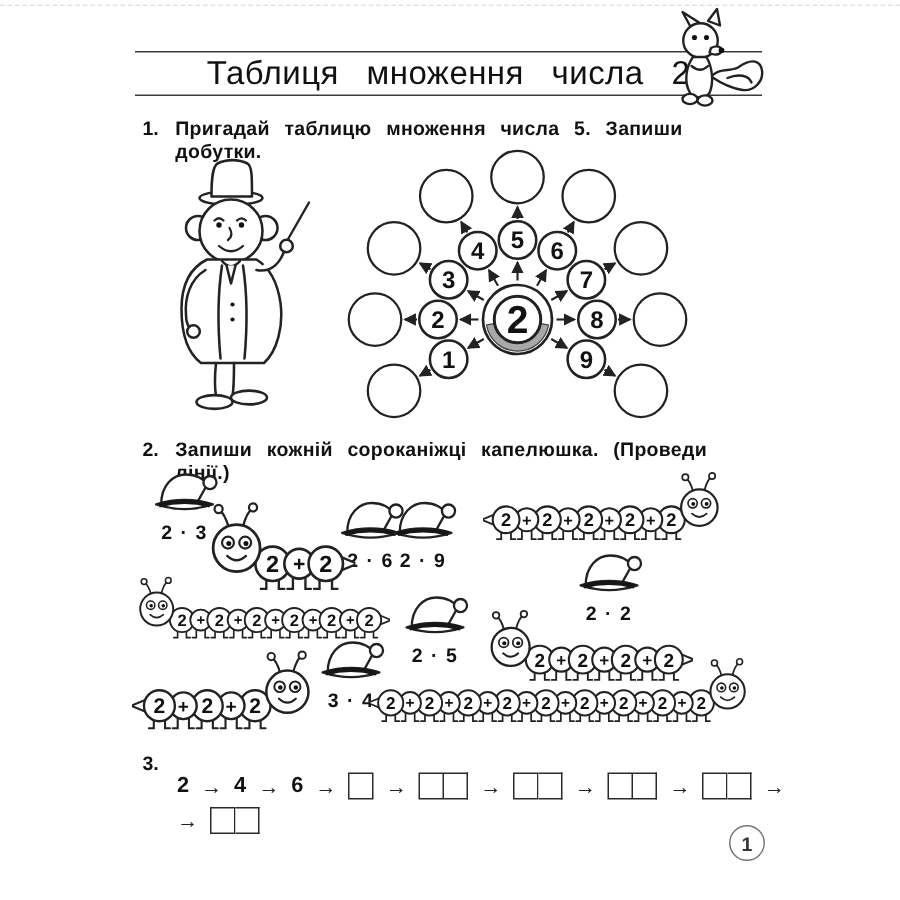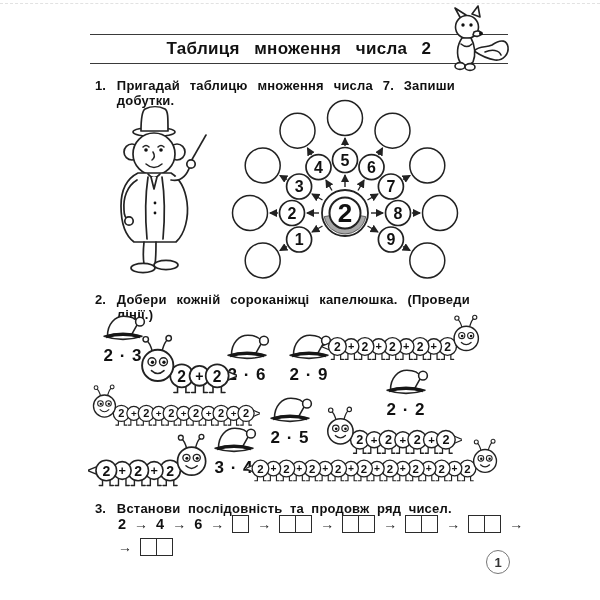--- a/index.html
+++ b/index.html
@@ -2,28 +2,28 @@
 <html><head>
 <meta charset="utf-8">
 <style>
   html,body{margin:0;padding:0;background:#fff;}
   body{width:600px;height:600px;font-family:"Liberation Sans",sans-serif;color:#111;}
   #page{position:relative;width:600px;height:600px;overflow:hidden;background:#fff;}
   #cutline{position:absolute;left:0;top:3px;width:600px;border-top:1px dashed #e2e2e2;}
   #titlebox{position:absolute;left:90px;top:34px;width:418px;height:28px;
     border-top:1.5px solid #3a3a3a;border-bottom:1.5px solid #3a3a3a;
     display:flex;align-items:center;justify-content:center;}
-  #titlebox .t{font-size:17px;font-weight:bold;word-spacing:0.55em;letter-spacing:0.3px;}
+  #titlebox .t{font-size:22px;font-weight:normal;word-spacing:0.55em;letter-spacing:0.3px;}
   .task{position:absolute;left:95px;display:flex;font-size:13px;font-weight:bold;}
   .task .num{margin-right:11px;flex:0 0 auto;}
   .task .txt{word-spacing:0.46em;letter-spacing:0.2px;}
   #task3 .txt{word-spacing:0.28em;}
   svg text{font-family:"Liberation Sans",sans-serif;}
   .hatbox{position:absolute;width:52px;text-align:center;}
-  .hatbox .lbl{font-size:17px;font-weight:bold;letter-spacing:1px;margin-top:-2px;}
+  .hatbox .lbl{font-size:13px;font-weight:bold;letter-spacing:1px;margin-top:-2px;}
   #seq1,#seq2{position:absolute;left:118px;display:flex;align-items:center;gap:8px;
     font-size:15px;font-weight:bold;}
   #seq1{top:515px;}
   #seq2{top:538px;}
   .sq-num{font-size:14.5px;}
   .sq-arr{font-size:14px;font-weight:bold;color:#222;}
   .boxes{display:flex;}
   .cell{width:15px;height:16px;border:1.6px solid #2b2b2b;background:#fff;}
   .cell + .cell{border-left:none;}
   #pagenum{position:absolute;left:486px;top:550px;width:22px;height:22px;border:1.5px solid #777;
@@ -54,21 +54,21 @@
       <ellipse cx="24" cy="61" rx="5" ry="3.4"></ellipse>
       <ellipse cx="34" cy="62" rx="5" ry="3.4"></ellipse>
     </g>
     <circle cx="27" cy="20" r="1.7" fill="#111"></circle>
     <circle cx="35" cy="20" r="1.7" fill="#111"></circle>
     <circle cx="45" cy="28.5" r="1.9" fill="#111"></circle>
   </svg>
 
   <div id="task1" class="task" style="top:78px;width:415px;">
     <span class="num">1.</span>
-    <span class="txt">Пригадай таблицю множення числа 7. Запиши добутки.</span>
+    <span class="txt">Пригадай таблицю множення числа 5. Запиши добутки.</span>
   </div>
 
   <svg style="position:absolute;left:96px;top:105px;" width="124" height="178" viewBox="0 0 124 178">
     <g fill="#fff" stroke="#232323" stroke-width="1.7" stroke-linejoin="round" stroke-linecap="round">
       <path d="M110,30 L94,58" stroke-width="1.6"></path>
       <ellipse cx="58" cy="27" rx="21" ry="4.6"></ellipse>
       <path d="M45,26 C45,12 46,6 49,4 C55,1 63,1 69,4 C72,6 72,12 72,26 Z"></path>
       <circle cx="36" cy="47" r="8"></circle>
       <circle cx="81" cy="47" r="8"></circle>
       <circle cx="58" cy="49" r="21"></circle>
@@ -150,21 +150,21 @@
       <text x="162.9" y="149.0" text-anchor="middle" font-size="16" font-weight="bold" fill="#111">9</text>
       <circle cx="199.3" cy="164.5" r="17.5" fill="#fff" stroke="#222222" stroke-width="1.5"></circle>
       <circle cx="117" cy="117" r="23" fill="#fff" stroke="#222222" stroke-width="1.8"></circle>
       <path d="M96.3,120.6 A21,21 0 0 0 137.7,120.6 L132.3,119.7 A15.5,15.5 0 0 1 101.7,119.7 Z" fill="#a8a8a8" stroke="#444" stroke-width="0.8"></path>
       <circle cx="117" cy="117" r="15.5" fill="#fff" stroke="#222222" stroke-width="2"></circle>
       <text x="117" y="126" text-anchor="middle" font-size="26" font-weight="bold" fill="#111">2</text>
     </svg>
 
   <div id="task2" class="task" style="top:292px;width:415px;">
     <span class="num">2.</span>
-    <span class="txt">Добери кожній сороканіжці капелюшка. (Проведи лінії.)</span>
+    <span class="txt">Запиши кожній сороканіжці капелюшка. (Проведи лінії.)</span>
   </div>
 
   <div id="matcharea">
       <div class="hatbox" style="left:97px;top:311px;">
       <svg width="52" height="33" viewBox="0 0 52 34">
         <g fill="#fff" stroke="#222" stroke-width="1.6" stroke-linejoin="round">
           <path d="M10,26 C10,13 18,5.5 27,5.5 C34,5.5 39.5,8.5 41.5,12.5 L34,26 Z"></path>
           <circle cx="43.5" cy="11" r="4.5"></circle>
           <path d="M6.5,26 Q26,20 45.5,26 Q26,32.5 6.5,26 Z"></path>
         </g>
@@ -176,21 +176,21 @@
       <svg width="52" height="33" viewBox="0 0 52 34">
         <g fill="#fff" stroke="#222" stroke-width="1.6" stroke-linejoin="round">
           <path d="M10,26 C10,13 18,5.5 27,5.5 C34,5.5 39.5,8.5 41.5,12.5 L34,26 Z"></path>
           <circle cx="43.5" cy="11" r="4.5"></circle>
           <path d="M6.5,26 Q26,20 45.5,26 Q26,32.5 6.5,26 Z"></path>
         </g>
         <path d="M8.5,26.6 Q26,21.8 43.5,26.6" stroke="#161616" stroke-width="3.2" fill="none"></path>
       </svg>
       <div class="lbl">2 · 6</div>
     </div>
-      <div class="hatbox" style="left:283px;top:330px;">
+      <div class="hatbox" style="left:256px;top:330px;">
       <svg width="52" height="33" viewBox="0 0 52 34">
         <g fill="#fff" stroke="#222" stroke-width="1.6" stroke-linejoin="round">
           <path d="M10,26 C10,13 18,5.5 27,5.5 C34,5.5 39.5,8.5 41.5,12.5 L34,26 Z"></path>
           <circle cx="43.5" cy="11" r="4.5"></circle>
           <path d="M6.5,26 Q26,20 45.5,26 Q26,32.5 6.5,26 Z"></path>
         </g>
         <path d="M8.5,26.6 Q26,21.8 43.5,26.6" stroke="#161616" stroke-width="3.2" fill="none"></path>
       </svg>
       <div class="lbl">2 · 9</div>
     </div>
@@ -458,21 +458,20 @@
         <circle cx="308.5" cy="26.5" r="3.8" fill="#fff" stroke="#222" stroke-width="1.4"></circle>
         <circle cx="319.5" cy="26.5" r="3.8" fill="#fff" stroke="#222" stroke-width="1.4"></circle>
         <circle cx="309" cy="27" r="1.6" fill="#111"></circle>
         <circle cx="320" cy="27" r="1.6" fill="#111"></circle>
         <path d="M308,35 Q314,40.5 320,35" stroke="#222" stroke-width="1.5" fill="none" stroke-linecap="round"></path>
       </svg>
     </div>
 
   <div id="task3" class="task" style="top:501px;width:415px;">
     <span class="num">3.</span>
-    <span class="txt">Встанови послідовність та продовж ряд чисел.</span>
   </div>
 
   <div id="seq1">
       <span class="sq-num">2</span>
       <span class="sq-arr">→</span>
       <span class="sq-num">4</span>
       <span class="sq-arr">→</span>
       <span class="sq-num">6</span>
       <span class="sq-arr">→</span>
       <span class="boxes">

